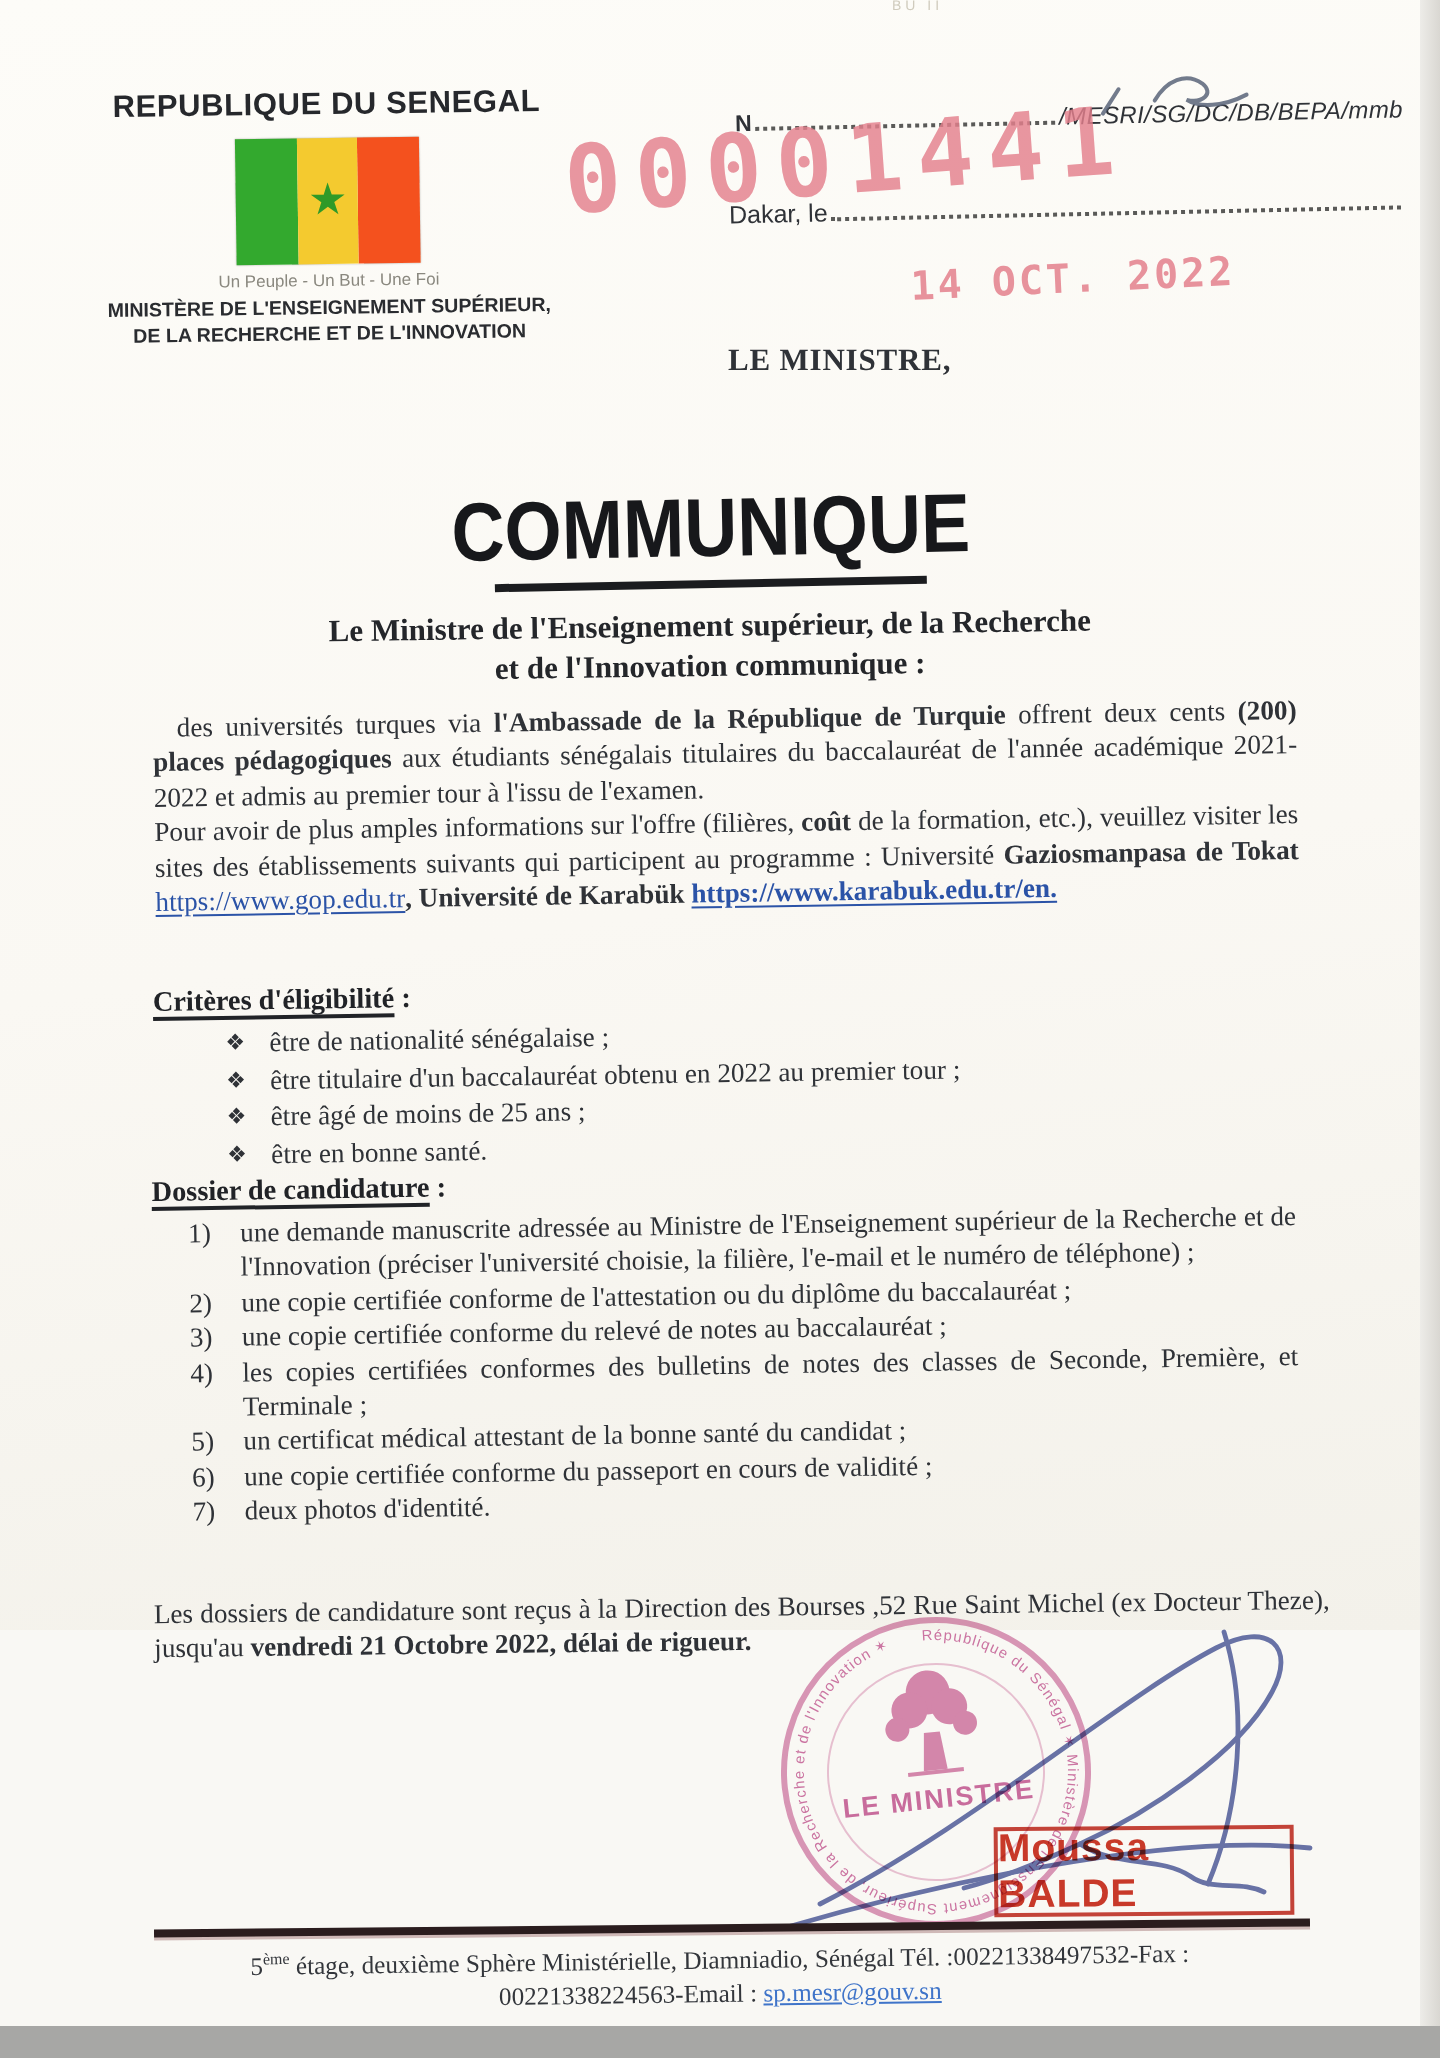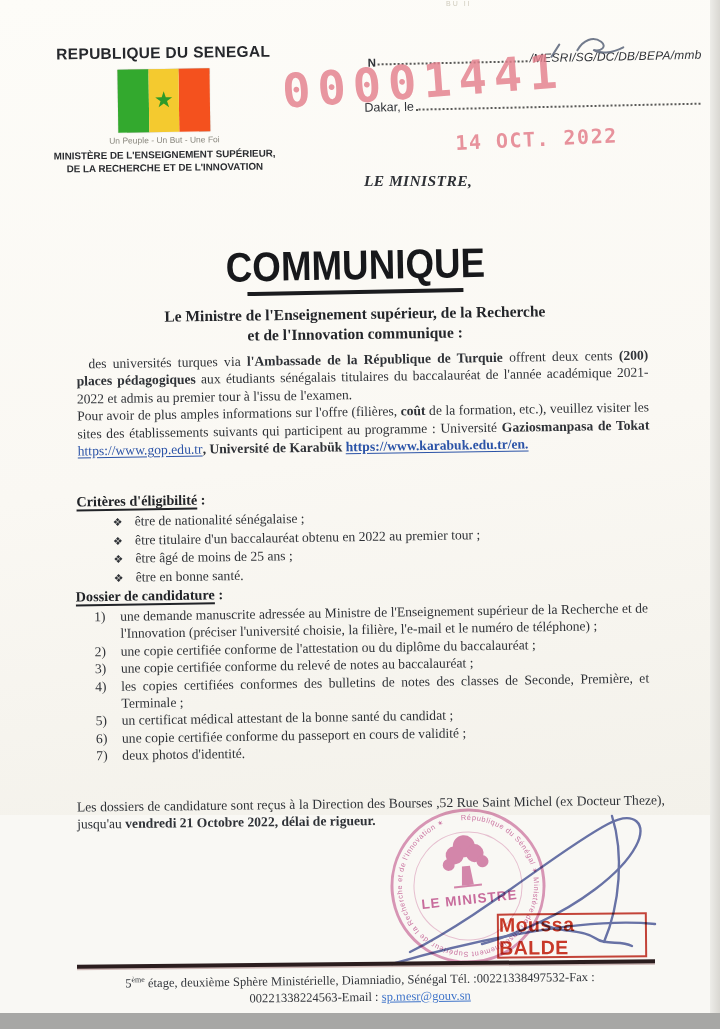--- a/index.html
+++ b/index.html
@@ -38,21 +38,21 @@
   .ref-suffix{font-size:12px;font-style:italic;letter-spacing:.2px;white-space:nowrap;}
   .stamp-number{position:absolute;left:-6px;top:0px;font-family:"DejaVu Sans Mono",monospace;
     font-weight:bold;font-size:47px;letter-spacing:7px;color:#e4808d;opacity:.82;
     transform:rotate(-3deg);white-space:nowrap;}
   .dakar-row{display:flex;align-items:flex-end;margin-top:32px;margin-left:76px;
     font-family:"Liberation Sans",sans-serif;font-size:12.5px;}
   .date-stamp{position:absolute;left:166px;top:76px;font-family:"DejaVu Sans Mono",monospace;
     font-weight:bold;font-size:20px;letter-spacing:1.5px;color:#e4808d;opacity:.85;
     transform:rotate(-1.5deg);white-space:nowrap;}
   .check-squiggle{position:absolute;left:256px;top:-16px;}
-  .salutation{position:absolute;left:364px;top:172px;font-weight:bold;font-style:italic;
+  .salutation{position:absolute;left:364px;top:172px;font-weight:bold;
     font-size:15.5px;letter-spacing:.4px;}
 
   
   .title-wrap{position:absolute;left:0;top:245px;width:710px;text-align:center;transform:rotate(-1.1deg);}
   .title-text{display:inline-block;font-family:"Liberation Sans",sans-serif;font-weight:bold;
     font-size:35px;color:#17181b;transform:scale(1.05,1.18);letter-spacing:0;}
   .title-underline{width:216px;height:4px;background:#1b1c1f;margin:5px auto 0;}
   .subtitle{position:absolute;left:0;top:304px;width:710px;text-align:center;font-weight:bold;
     font-size:15.5px;line-height:19.5px;transform:rotate(-.8deg);color:#24262a;}
 

